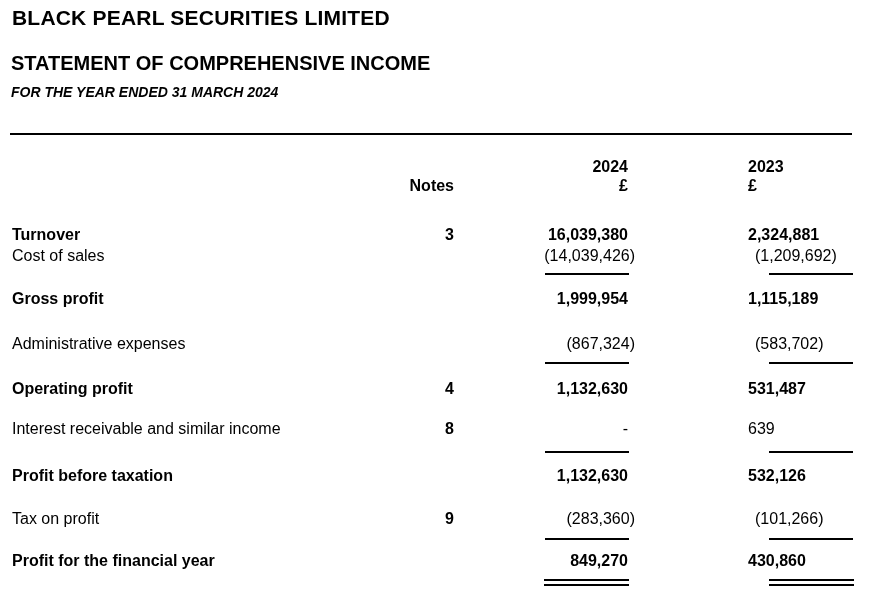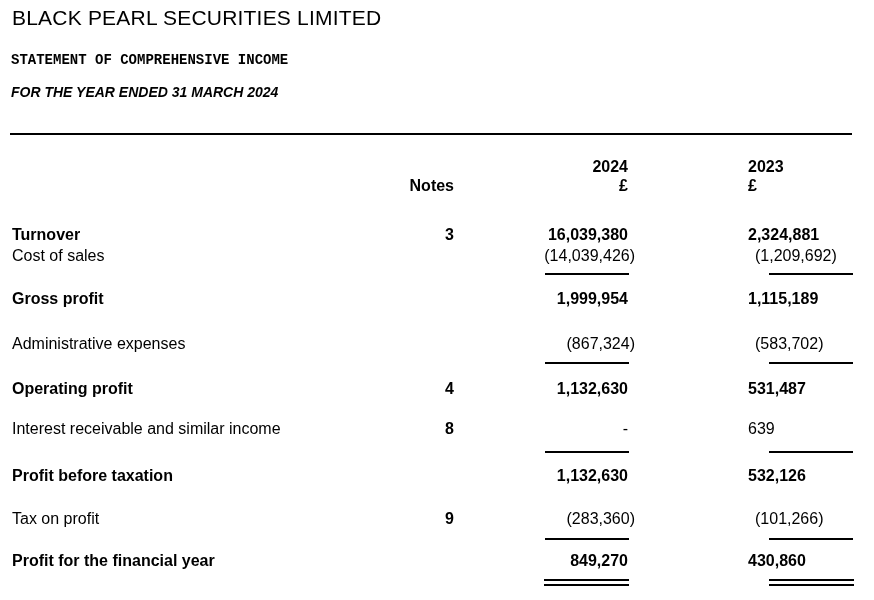--- a/index.html
+++ b/index.html
@@ -8,26 +8,26 @@
     width: 874px;
     height: 600px;
     background: #ffffff;
     color: #000000;
     font-family: "Liberation Sans", "DejaVu Sans", sans-serif;
     overflow: hidden;
     margin: 0 auto;
   }
   .company {
     position: absolute; left: 12px; top: 6px;
-    font-size: 21px; font-weight: normal; letter-spacing: 0.2px;
+    font-size: 21px; font-weight: bold; letter-spacing: 0.2px;
     white-space: nowrap;
   }
   .stmt-title {
     position: absolute; left: 11px; top: 52px;
-    font-size: 14px; font-weight: bold; white-space: nowrap; font-family: Liberation Mono, monospace;
+    font-size: 20px; font-weight: bold; white-space: nowrap;
   }
   .period {
     position: absolute; left: 11px; top: 84px;
     font-size: 14px; font-weight: bold; font-style: italic; white-space: nowrap;
   }
   .header-rule {
     position: absolute; left: 10px; top: 133px;
     width: 842px; height: 2px; background: #000;
   }
   .row { position: absolute; left: 0; width: 874px; height: 16px; line-height: 16px; font-size: 16px; }

